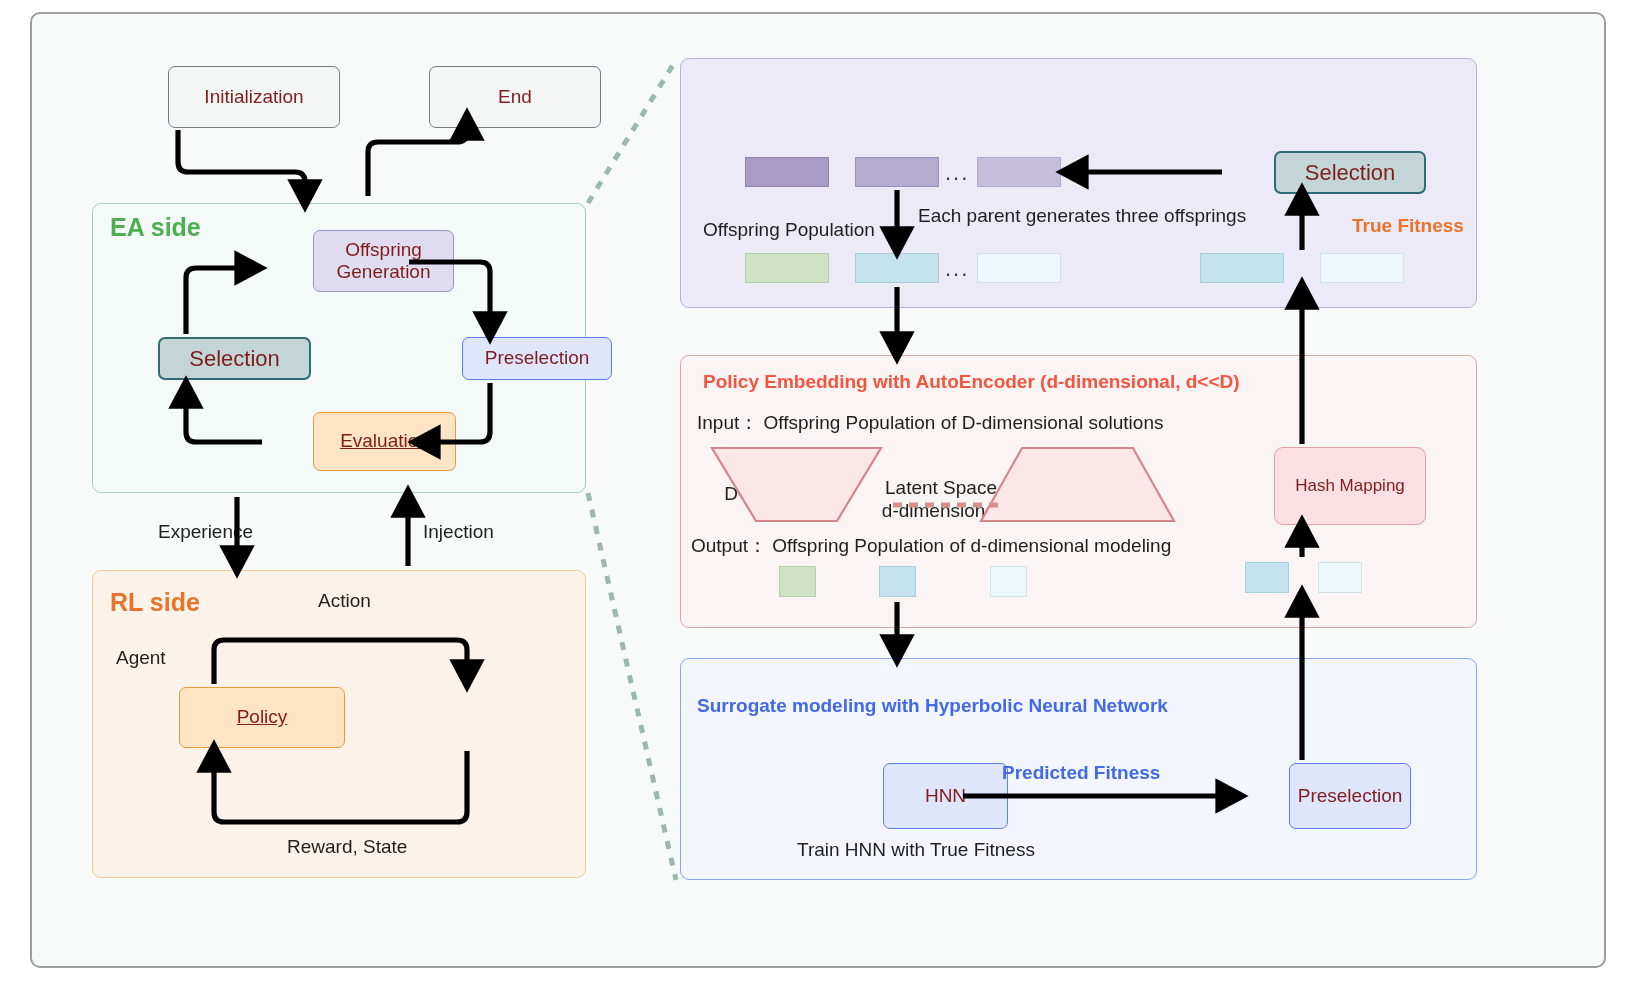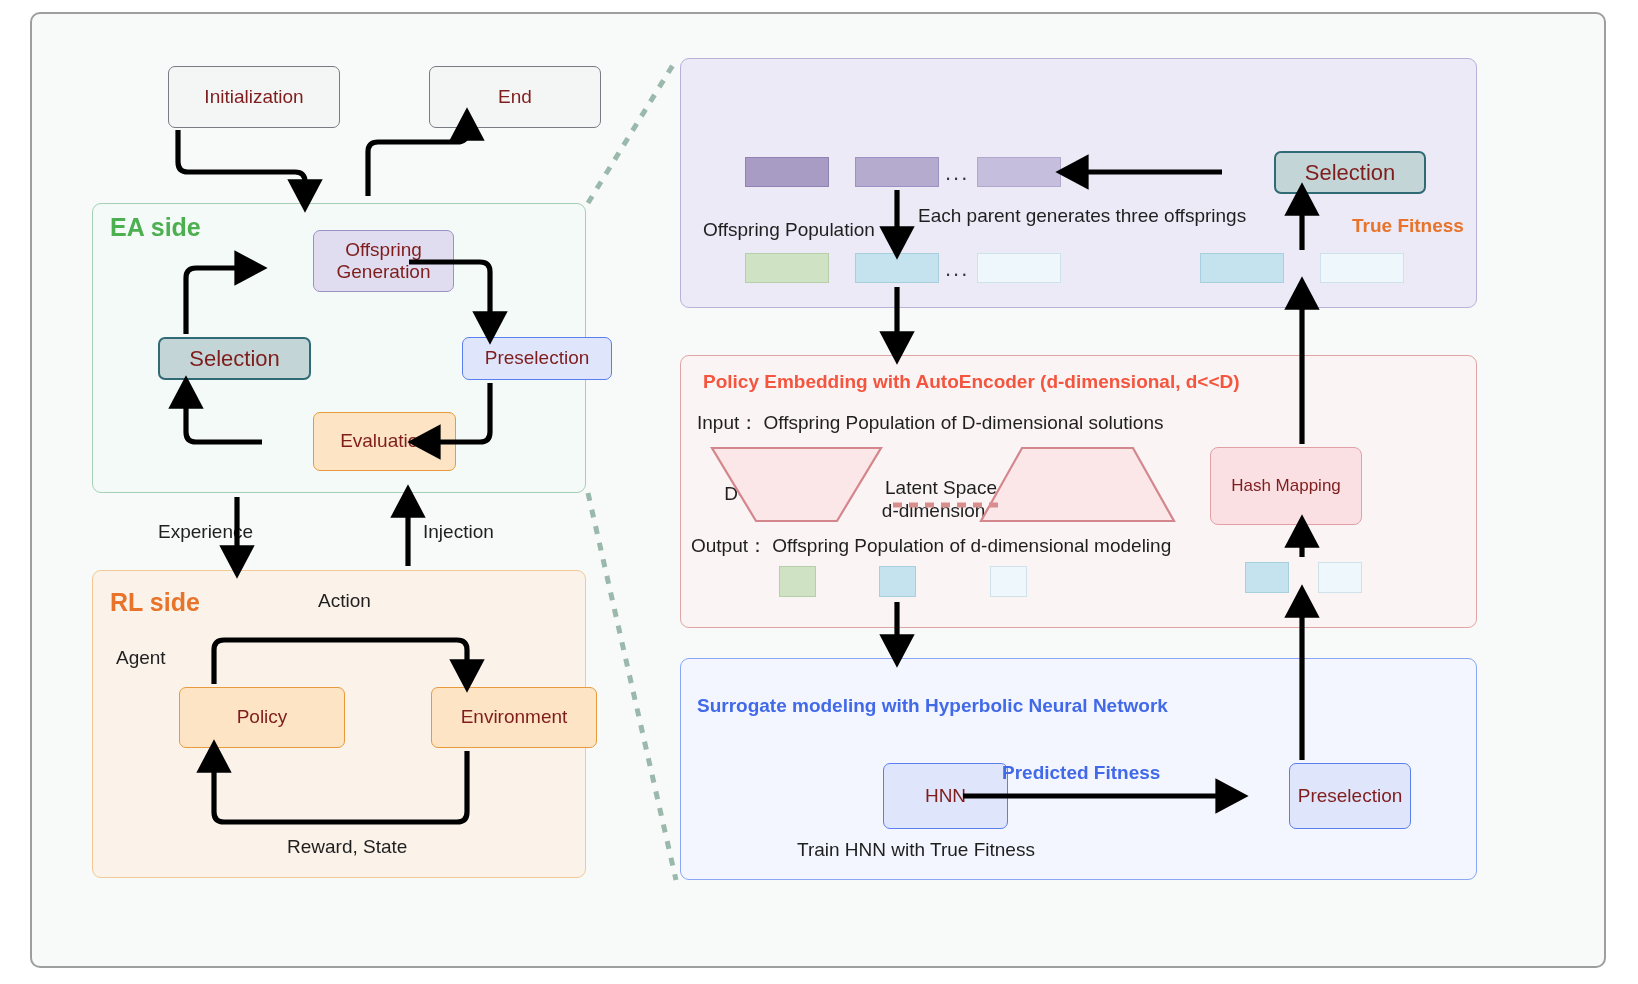--- a/index.html
+++ b/index.html
@@ -15,21 +15,21 @@
     position:absolute;box-sizing:border-box;display:flex;align-items:center;
     justify-content:center;text-align:center;line-height:1.18;
     font-family:"Liberation Sans", sans-serif;color:#7f1d1d;margin-left:48px;
   }
   .term{
     background:#f4f6f5;border:1.6px solid #7a7a85;border-radius:7px;font-size:19px;
   }
   .purple-node{background:#e0ddf0;border:1.6px solid #9b91c4;border-radius:7px;font-size:19px;text-align:right;}
   .teal-node{background:#c3d5d6;border:2px solid #2f6a75;border-radius:7px;font-size:22px;}
   .blue-node{background:#dfe5fb;border:1.6px solid #5b7ef0;border-radius:7px;font-size:19px;}
-  .orange-node{background:#fce4c4;border:1.8px solid #e89a3c;border-radius:7px;font-size:19px;}
+  .orange-node{background:#fce4c4;border:1.8px solid #e89a3c;border-radius:7px;font-size:19px;text-decoration:underline;}
   .pink-node{background:#fbe0e3;border:1.6px solid #e0a0a6;border-radius:9px;font-size:17px;}
 
   .group{position:absolute;box-sizing:border-box;border-radius:9px;}
   .g-ea{background:#f4faf8;border:1.8px solid #a6cfba;}
   .g-rl{background:#fbf3e9;border:1.8px solid #f2c894;}
   .g-ncs{background:#eceaf6;border:1.6px solid #b9b1d8;}
   .g-ae{background:#fbf4f4;border:1.6px solid #dfa4a4;}
   .g-sur{background:#f3f6fe;border:1.6px solid #8aa6f4;}
 
   .g-title{position:absolute;font-weight:bold;white-space:nowrap;}
@@ -77,21 +77,20 @@
 
   <div class="group g-rl" style="left:92px;top:570px;width:494px;height:308px;"></div>
   <div class="g-title t-rl" style="left:110px;top:588px;">RL side</div>
 
   <div class="lbl" style="left:116px;top:647px;">Agent</div>
   <div class="lbl" style="left:318px;top:590px;">Action</div>
   <div class="lbl" style="left:287px;top:836px;">Reward, State</div>
 
   <div class="node orange-node" style="left:131px;top:687px;width:166px;height:61px;">Policy</div>
 
-  <div class="node orange-node" style="left:383px;top:687px;width:166px;height:61px;">Environment</div>
 
   <div class="group g-ncs" style="left:680px;top:58px;width:797px;height:250px;"></div>
 
 
   <div class="chip" style="left:745px;top:157px;width:84px;height:30px;background:#a99cc4;border:1px solid #9083b3;"></div>
   <div class="chip" style="left:855px;top:157px;width:84px;height:30px;background:#b5abcf;border:1px solid #9b91c4;"></div>
   <div class="dots" style="left:945px;top:160px;">...</div>
   <div class="chip" style="left:977px;top:157px;width:84px;height:30px;background:#c6bedd;border:1px solid #b1a8cd;"></div>
 
   <div class="node teal-node" style="left:1226px;top:151px;width:152px;height:43px;">Selection</div>
@@ -123,21 +122,21 @@
     <div>d-dimensional</div>
   </div>
 
   <div class="trapText" style="left:1000px;top:460px;width:170px;">
     <div>Decoding</div>
     <div>D-dimensional</div>
   </div>
 
   <div class="lbl" style="left:691px;top:533px;">Output：  Offspring Population of d-dimensional modeling</div>
 
-  <div class="node pink-node" style="left:1162px;top:447px;width:152px;height:78px;border-radius:8px;">Hash Mapping</div>
+  <div class="node pink-node" style="left:1226px;top:447px;width:152px;height:78px;">Hash Mapping</div>
 
   <div class="chip" style="left:779px;top:566px;width:37px;height:31px;background:#cfe2c4;border:1px solid #b6cfa8;"></div>
   <div class="chip" style="left:879px;top:566px;width:37px;height:31px;background:#c5e3ef;border:1px solid #a8cfdd;"></div>
   <div class="chip" style="left:990px;top:566px;width:37px;height:31px;background:#eef7fc;border:1px solid #cfe2ea;"></div>
 
   <div class="chip" style="left:1245px;top:562px;width:44px;height:31px;background:#c5e3ef;border:1px solid #a8cfdd;"></div>
   <div class="chip" style="left:1318px;top:562px;width:44px;height:31px;background:#eef7fc;border:1px solid #cfe2ea;"></div>
 
   <div class="group g-sur" style="left:680px;top:658px;width:797px;height:222px;"></div>
   <div class="g-title t-sur" style="left:697px;top:695px;">Surrogate modeling with  Hyperbolic Neural Network</div>

